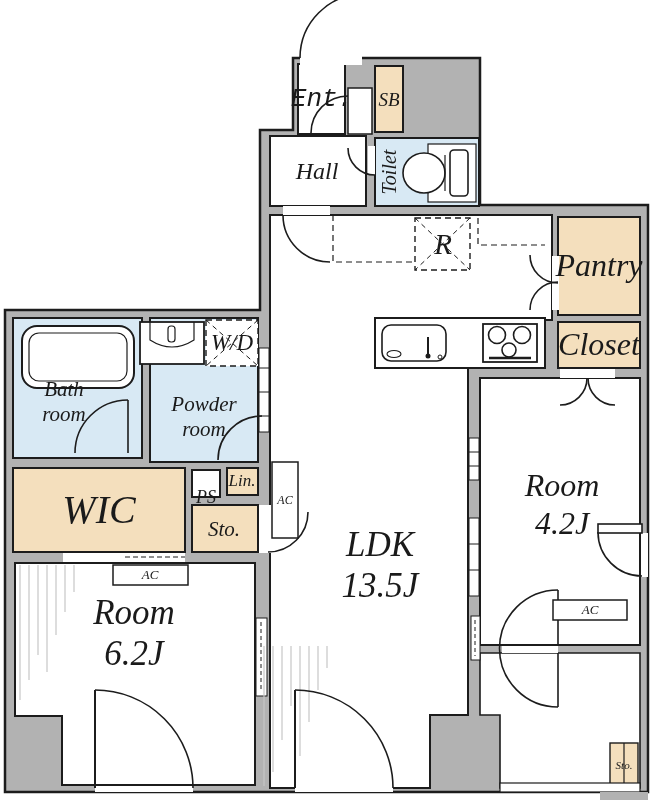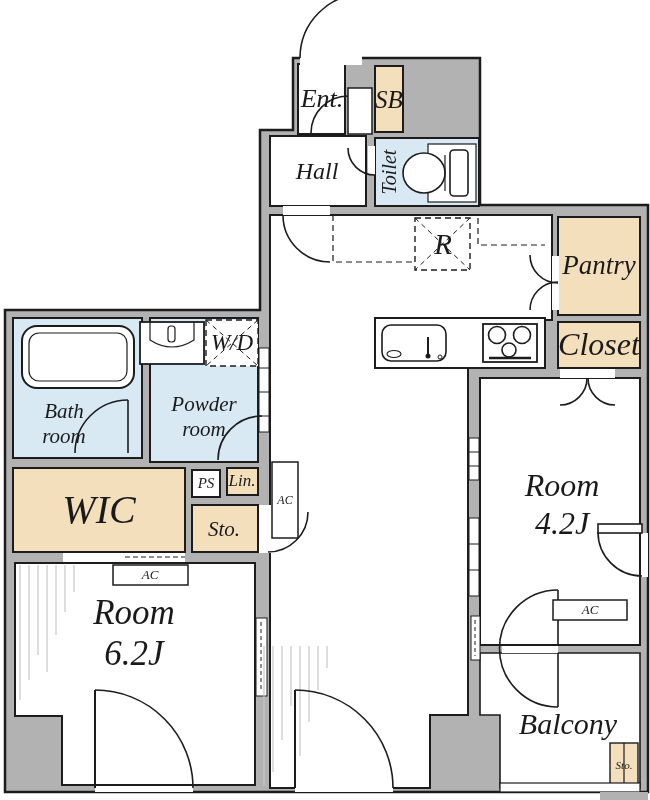--- a/index.html
+++ b/index.html
@@ -169,39 +169,40 @@
       <rect x="610" y="743" width="28" height="44" fill="#f4dfbd" stroke-width="1.4"></rect>
       <line x1="624" y1="743" x2="624" y2="787" stroke-width="1.2"></line>
     </g>
 
     <rect x="500" y="783" width="140" height="9" stroke-width="1.2"></rect>
     <rect x="600" y="792" width="48" height="8" fill="#b2b2b2" stroke="none"></rect>
   </g>
 </svg>
 
 
-<div class="lbl" style="left:322px;top:99px;font-size:26px;">Ent.</div>
-<div class="lbl" style="left:389px;top:100px;font-size:25px;">SB</div>
+<div class="lbl" style="left:322px;top:99px;font-size:26px;font-family:Liberation Mono, monospace;">Ent.</div>
+<div class="lbl" style="left:389px;top:100px;font-size:19px;">SB</div>
 <div class="lbl" style="left:317px;top:171px;font-size:24px;">Hall</div>
 <div class="lbl rot" style="left:390px;top:172px;font-size:20px;">Toilet</div>
-<div class="lbl" style="left:599px;top:266px;font-size:27px;">Pantry</div>
+<div class="lbl" style="left:599px;top:266px;font-size:32px;">Pantry</div>
 <div class="lbl" style="left:599px;top:345px;font-size:32px;">Closet</div>
-<div class="lbl" style="left:64px;top:424px;font-size:21px;">Bath
+<div class="lbl" style="left:64px;top:402px;font-size:21px;">Bath
 room</div>
 <div class="lbl" style="left:204px;top:417px;font-size:21px;font-style:italic;">Powder
 room</div>
 <div class="lbl" style="left:232px;top:343px;font-size:23px;">W/D</div>
 <div class="lbl" style="left:443px;top:244px;font-size:29px;">R</div>
 <div class="lbl" style="left:99px;top:510px;font-size:40px;">WIC</div>
-<div class="lbl" style="left:206px;top:484px;font-size:15px;">PS</div>
+<div class="lbl" style="left:206px;top:498px;font-size:18px;">PS</div>
 <div class="lbl" style="left:242px;top:481px;font-size:17px;font-style:italic;">Lin.</div>
 <div class="lbl" style="left:224px;top:529px;font-size:21px;">Sto.</div>
+<div class="lbl" style="left:380px;top:565px;font-size:35px;">LDK
+13.5J</div>
 <div class="lbl" style="left:562px;top:505px;font-size:32px;">Room
 4.2J</div>
 <div class="lbl" style="left:134px;top:633px;font-size:35px;">Room
 6.2J</div>
-<div class="lbl" style="left:568px;top:724px;font-size:30px;">Balcony</div>
 <div class="lbl" style="left:624px;top:765px;font-size:11px;">Sto.</div>
 <div class="lbl" style="left:150px;top:575px;font-size:13px;">AC</div>
 <div class="lbl" style="left:590px;top:610px;font-size:13px;">AC</div>
 <div class="lbl" style="left:285px;top:500px;font-size:12px;">AC</div>
 
 </div>
 
 </body></html>

